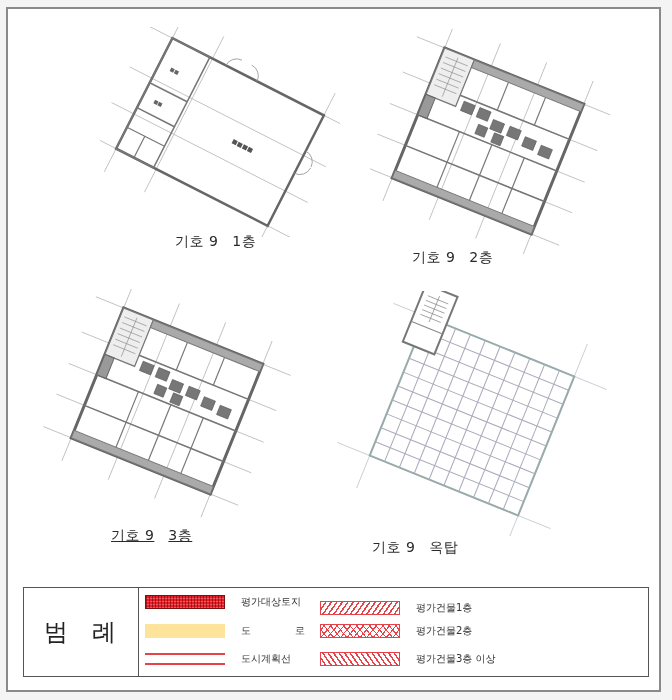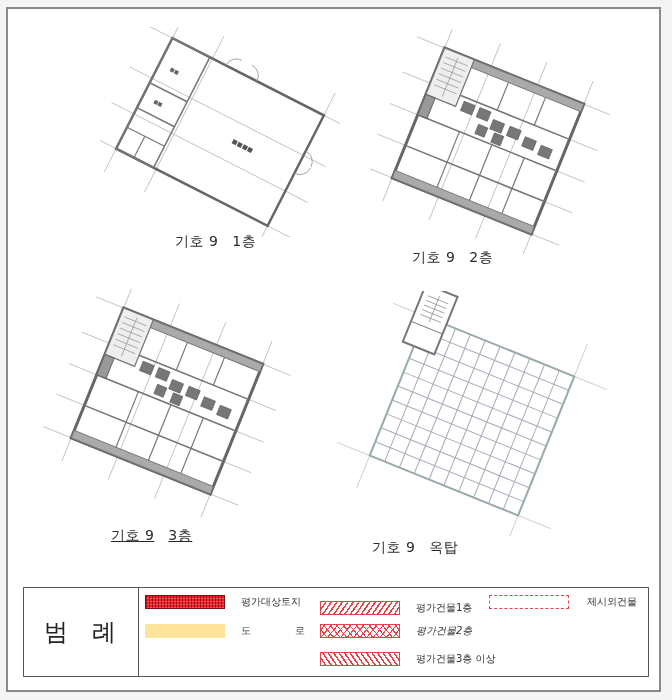--- a/index.html
+++ b/index.html
@@ -260,32 +260,32 @@
       <div class="swatch sw-land"></div>
       <span class="lg-label">평가대상토지</span>
     </div>
     <div class="lg-item" style="left:121px; top:36px;">
       <div class="swatch sw-road"></div>
       <span class="lg-label" style="display:inline-flex; width:64px; justify-content:space-between;">
         <span>도</span>
           <span>로</span>
       </span>
     </div>
+    <div class="lg-item" style="left:121px; top:64px;">
+      <div class="swatch sw-cityline"></div>
+      <span class="lg-label">도시계획선</span>
+    </div>
 
     <div class="lg-item" style="left:296px; top:13px;">
       <div class="swatch sw-b1"></div>
       <span class="lg-label">평가건물1층</span>
     </div>
-    <div class="lg-item" style="left:296px; top:36px;font-style:italic;">
+    <div class="lg-item" style="left:296px; top:36px;">
       <div class="swatch sw-b2"></div>
       <span class="lg-label">평가건물2층</span>
     </div>
     <div class="lg-item" style="left:296px; top:64px;">
       <div class="swatch sw-b3"></div>
       <span class="lg-label">평가건물3층 이상</span>
     </div>
 
-    <div class="lg-item" style="left:465px; top:7px;">
-      <div class="swatch sw-other"></div>
-      <span class="lg-label" style="margin-left:18px;">제시외건물</span>
-    </div>
   </div>
 </div>
 
 </body></html>

